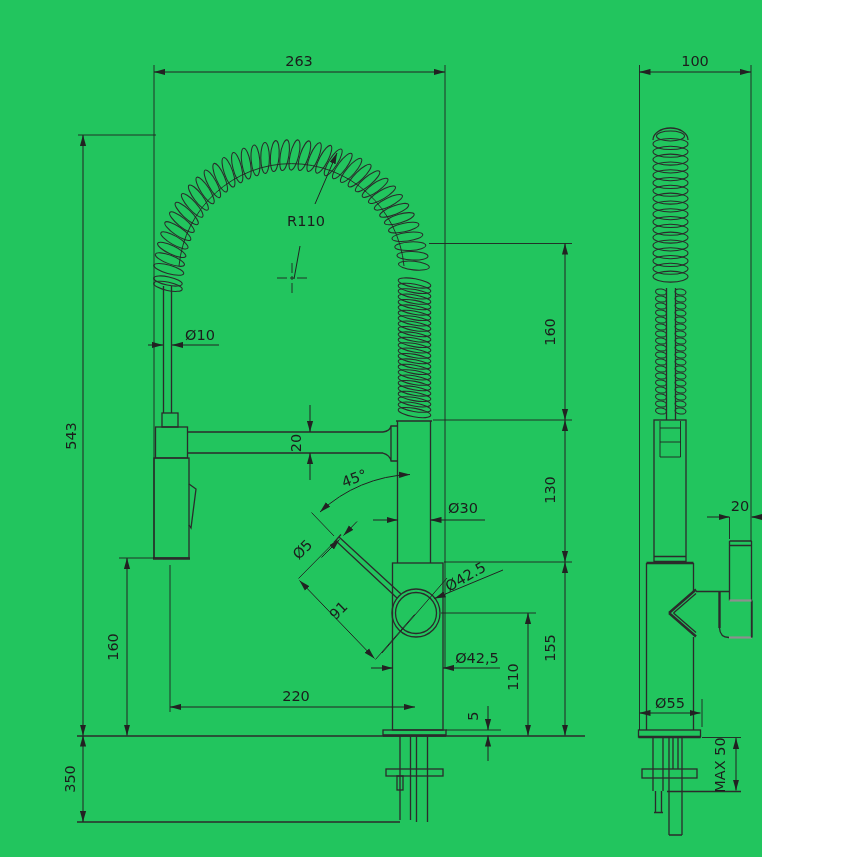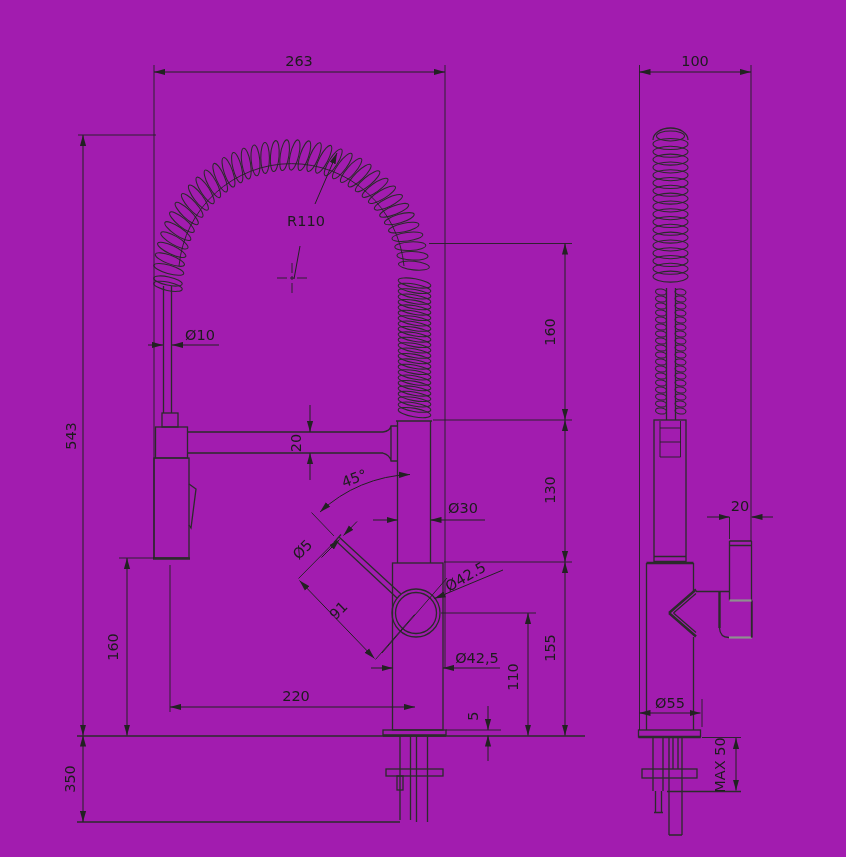--- a/index.html
+++ b/index.html
@@ -1,16 +1,16 @@
 <!DOCTYPE html>
 <html><head>
 <meta charset="utf-8">
 <style>
   html,body{margin:0;padding:0;background:#ffffff;}
-  #canvas{position:relative;width:846px;height:857px;background:#a21caf;overflow:hidden;
+  #canvas{position:relative;width:762px;height:857px;background:#22c55e;overflow:hidden;
           font-family:"DejaVu Sans","Liberation Sans",sans-serif;}
   svg{position:absolute;left:0;top:0;}
   svg text{font-family:"DejaVu Sans","Liberation Sans",sans-serif;font-size:14.5px;fill:#1c1c1c;}
   .obj{stroke:#2b2b2b;stroke-width:1.3;fill:none;}
   .obj2{stroke:#2b2b2b;stroke-width:2.4;fill:none;}
   .objg{stroke:#8f8f8f;stroke-width:2.2;fill:none;}
   .dim{stroke:#222222;stroke-width:1;fill:none;}
   .thin{stroke:#222222;stroke-width:0.9;fill:none;}
   .coil ellipse{stroke:#2b2b2b;stroke-width:1.05;fill:none;}
 </style>

